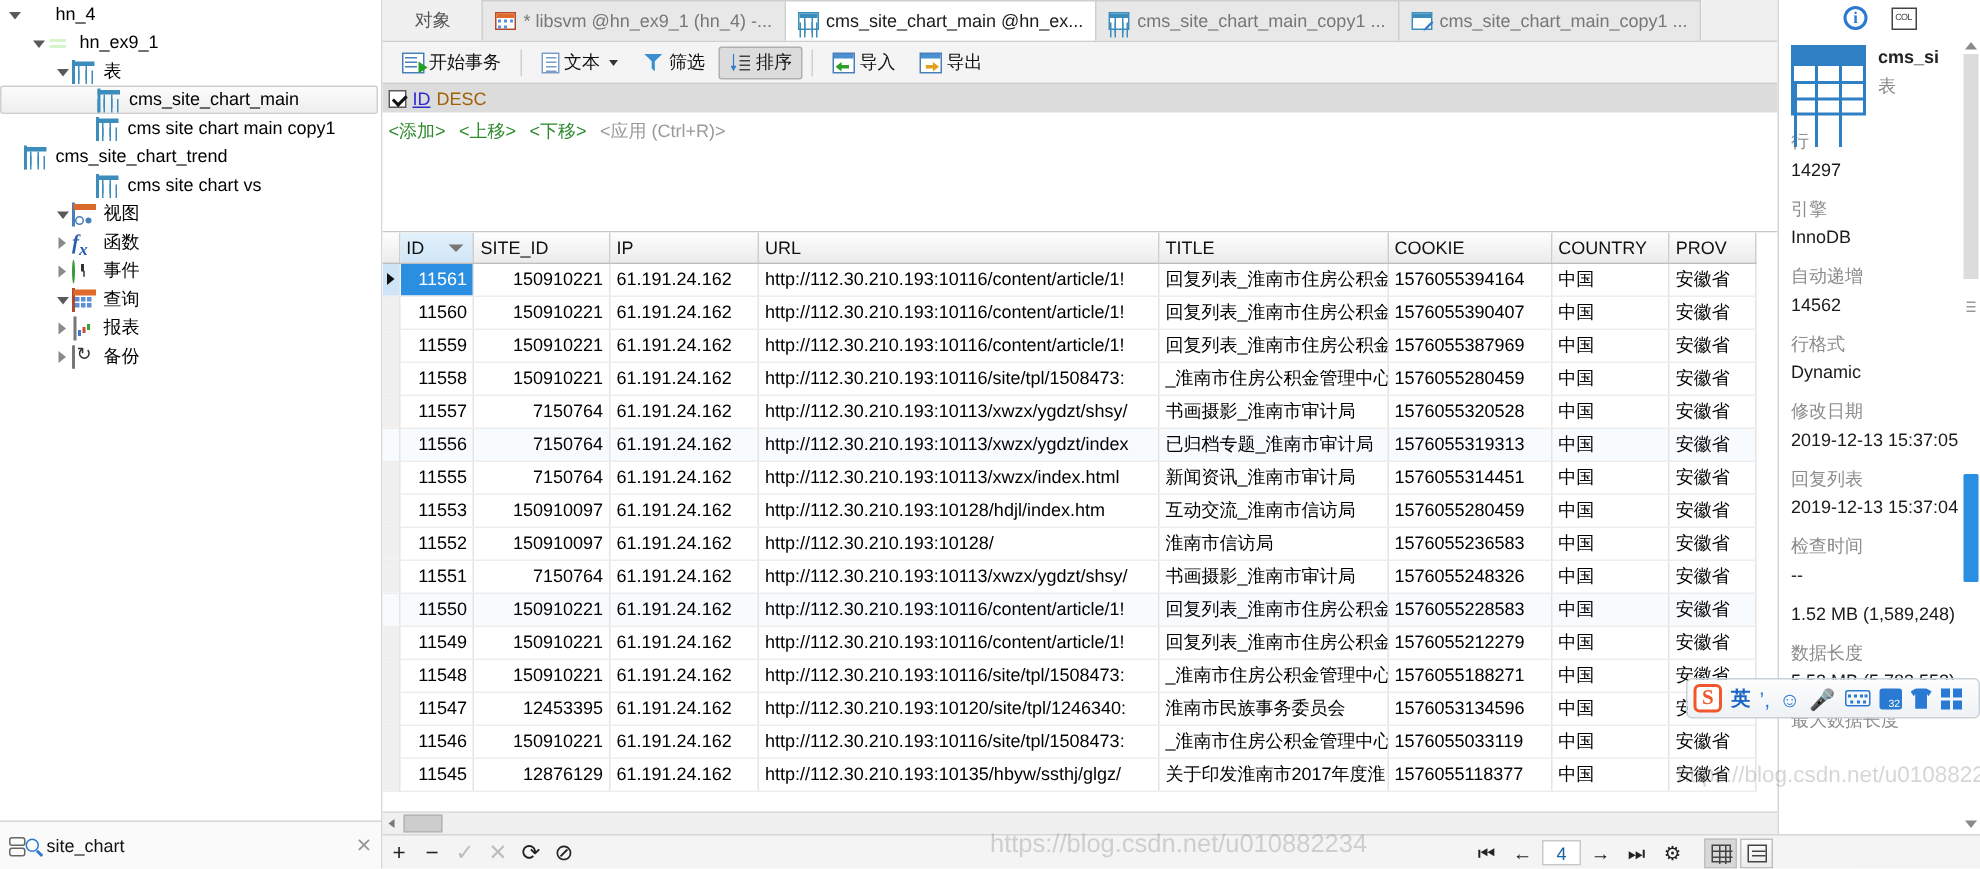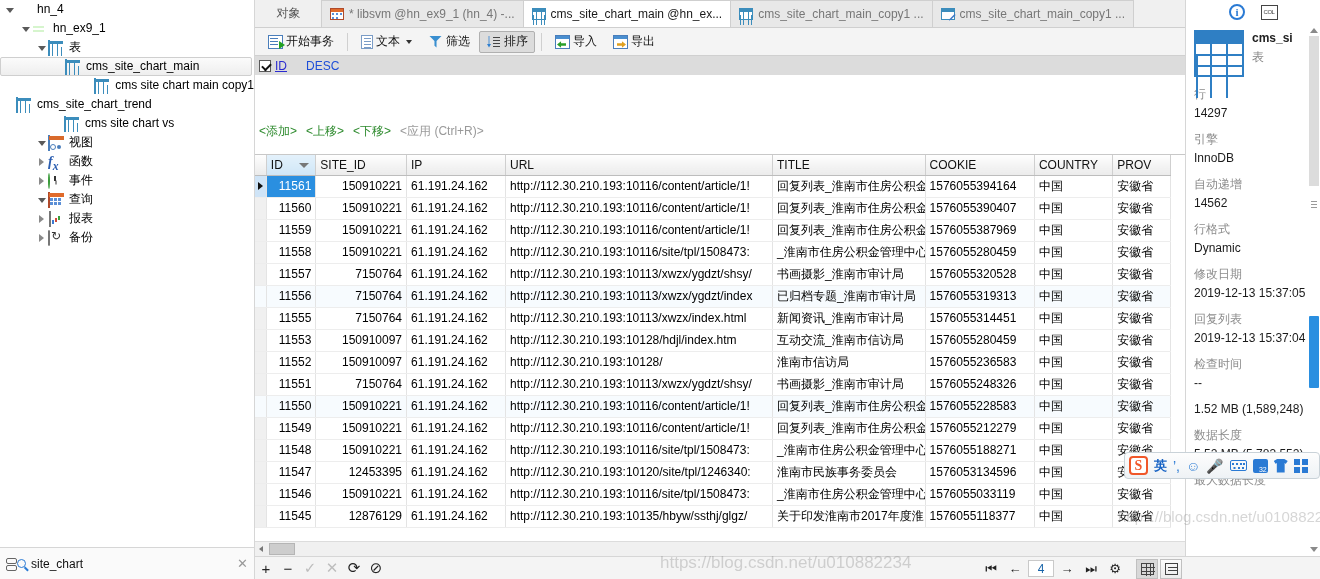--- a/index.html
+++ b/index.html
@@ -189,23 +189,23 @@
     font-size:12px;
   }
   .ckbox{
     width:12px;height:12px;border:1px solid #5a5a5a;background:#fff;position:relative;display:inline-block;
   }
   .ckbox::after{
     content:"";position:absolute;left:2px;top:2px;width:7px;height:4px;
     border-left:2px solid #111;border-bottom:2px solid #111;transform:rotate(-45deg);
   }
   .sort-field{ color:#2a2ad0;text-decoration:underline;}
-  .sort-dir{ color:#1d4ed8;margin-left:15px;}
+  .sort-dir{ color:#a16207;}
   #sortactions{
-    padding:4px 0 0 4px;font-size:12px;display:flex;gap:9px;margin-top:44px;
+    padding:4px 0 0 4px;font-size:12px;display:flex;gap:9px;
   }
   .act-green{ color:#2d8a2d;}
   .act-gray{ color:#999;}
 
   
   #grid{
     position:absolute;left:255px;top:155px;width:930px;height:386px;
     background:#fff;overflow:hidden;
   }
   table.dg{ border-collapse:collapse; table-layout:fixed; width:916px; }
@@ -383,21 +383,21 @@
             <span style="position:absolute;left:2px;top:4px;width:0;height:0;border-left:4px solid transparent;border-right:4px solid transparent;border-top:5px solid #5a5a5a;"></span>
           </span>
           <span class="ico"><span class="ico-table"></span></span>
           <span class="lbl">表</span>
         </div>
         <div class="tree-row selected" style="padding-left: 52px;">
           <span class="arrow"></span>
           <span class="ico"><span class="ico-table"></span></span>
           <span class="lbl">cms_site_chart_main</span>
         </div>
-        <div class="tree-row" style="padding-left: 33px; justify-content: flex-end;">
+        <div class="tree-row" style="padding-left: 52px;">
           <span class="arrow"></span>
           <span class="ico"><span class="ico-table"></span></span>
           <span class="lbl">cms site chart main copy1</span>
         </div>
         <div class="tree-row" style="">
           <span class="arrow"></span>
           <span class="ico"><span class="ico-table"></span></span>
           <span class="lbl">cms_site_chart_trend</span>
         </div>
         <div class="tree-row" style="padding-left: 52px;">

